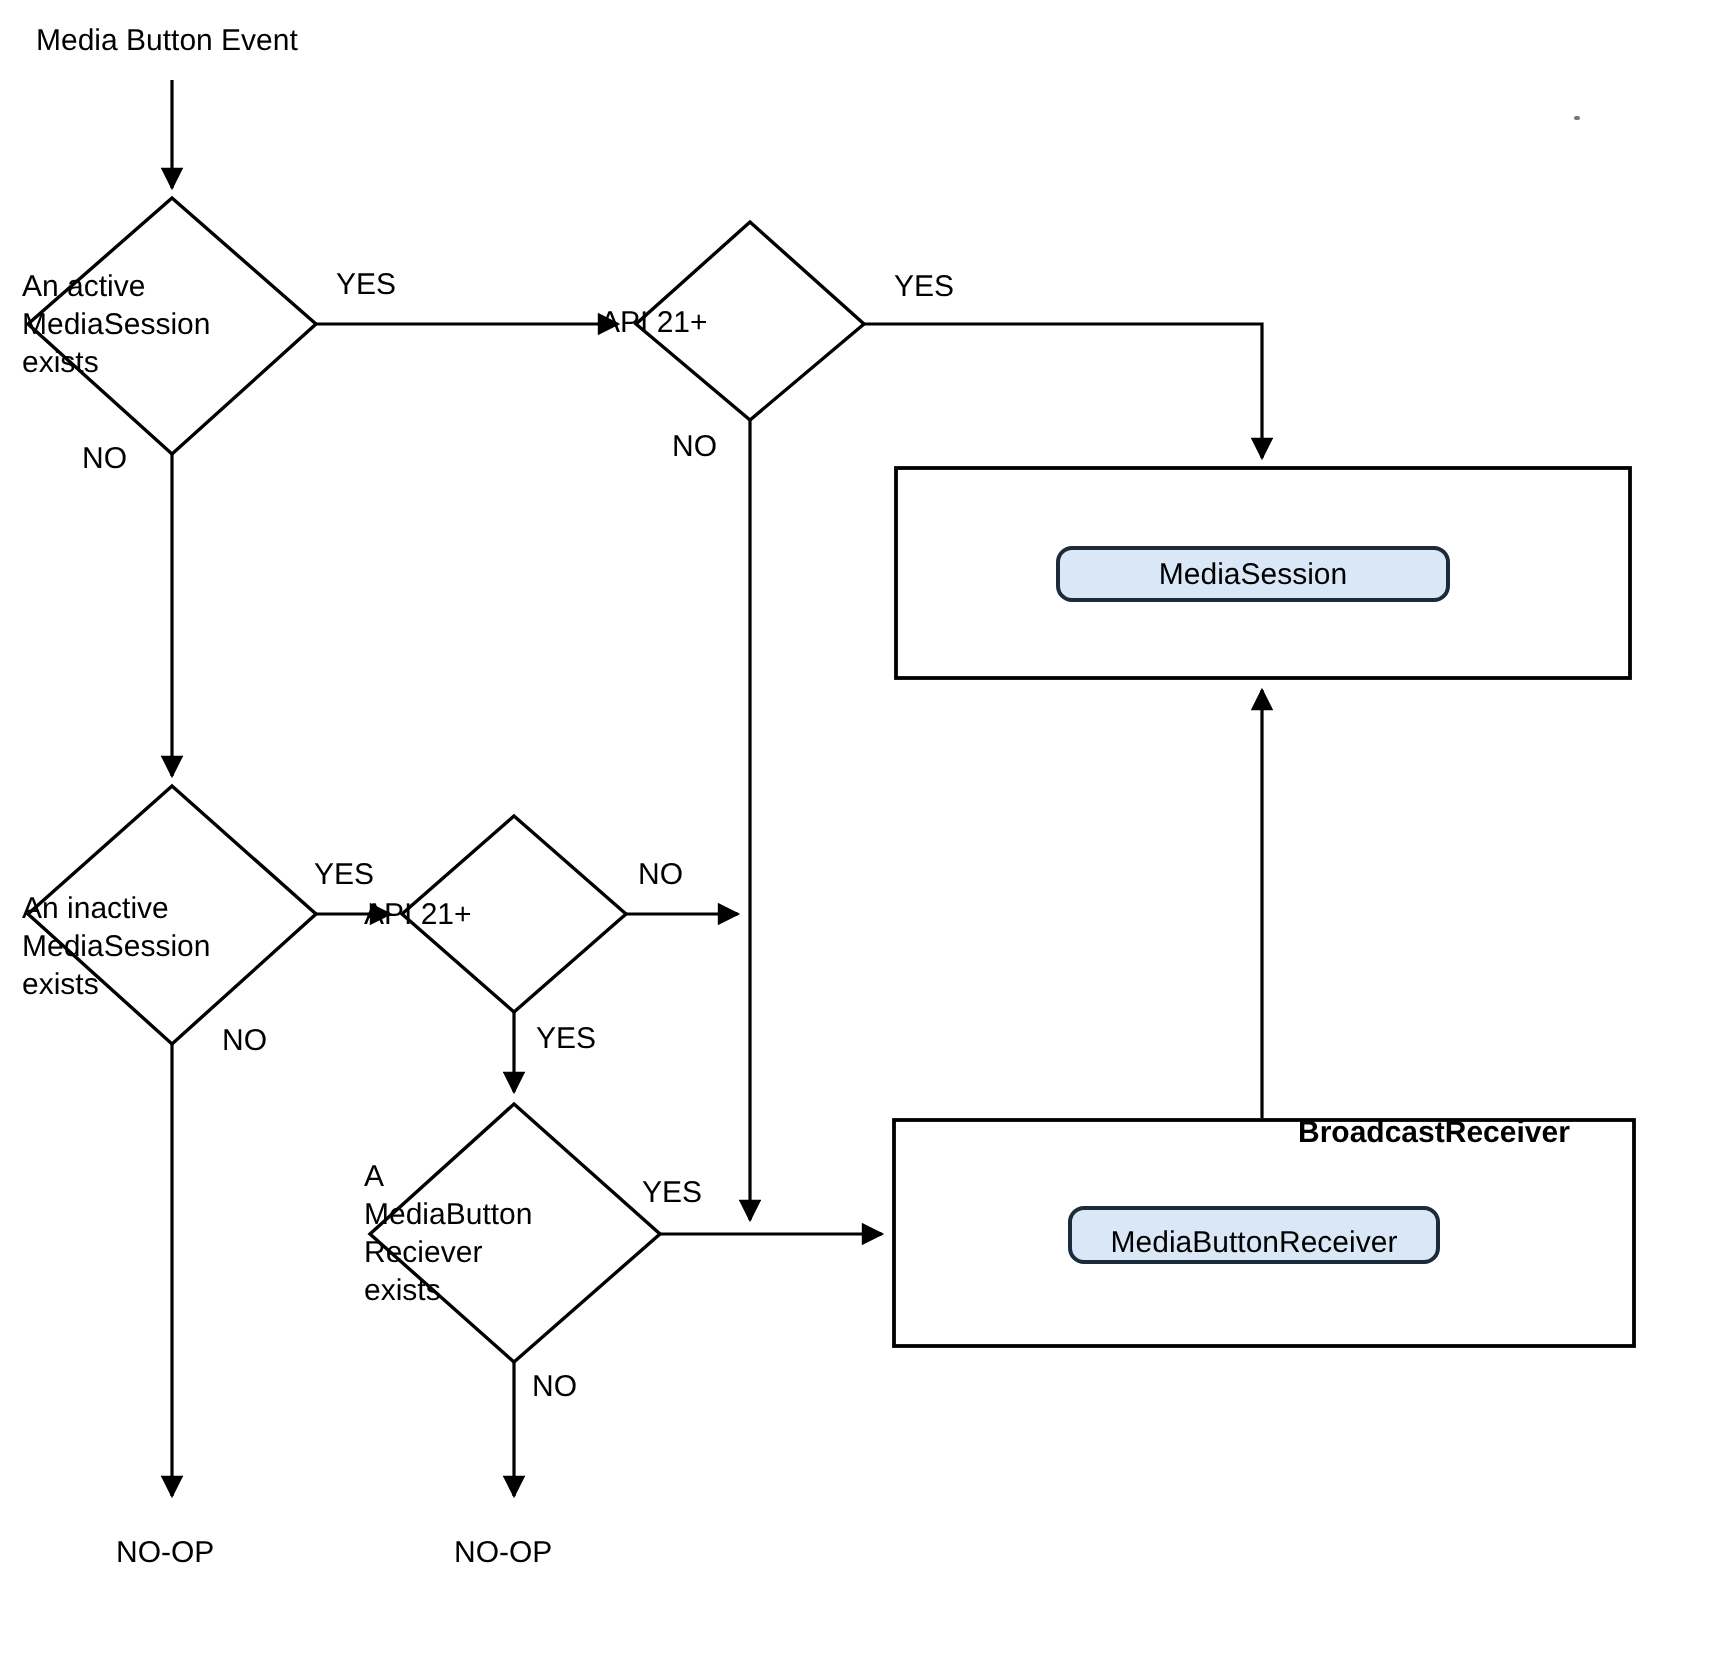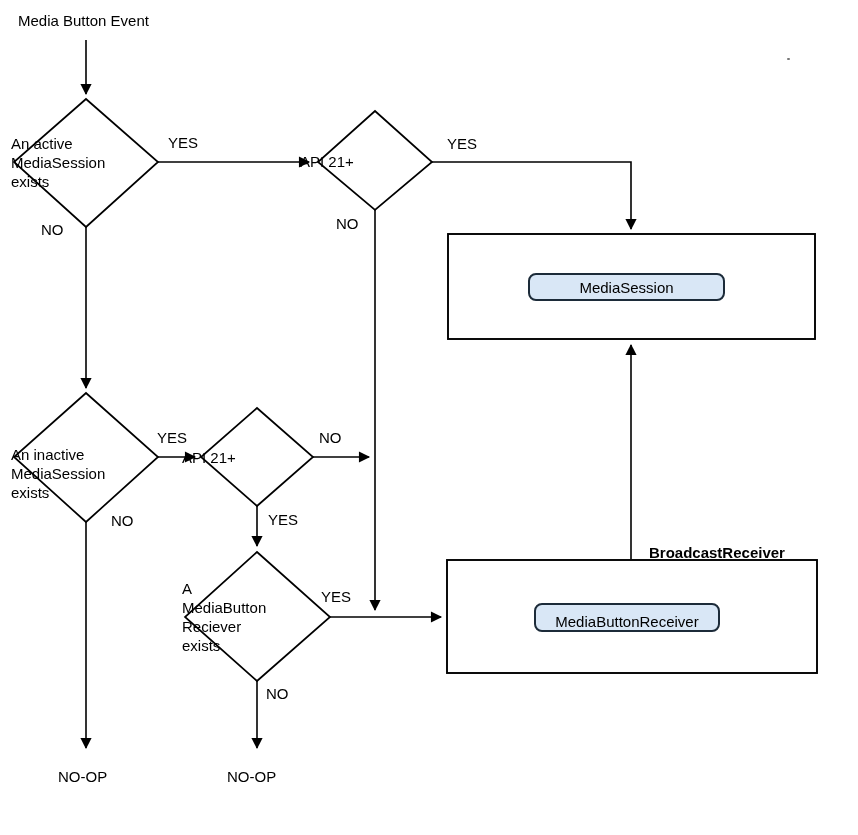--- a/index.html
+++ b/index.html
@@ -96,21 +96,21 @@
   <div class="txt" style="left:41px;top:220px;">NO</div>
   <div class="txt" style="left:447px;top:134px;">YES</div>
   <div class="txt" style="left:336px;top:214px;">NO</div>
   <div class="txt" style="left:157px;top:428px;">YES</div>
   <div class="txt" style="left:111px;top:511px;">NO</div>
   <div class="txt" style="left:319px;top:428px;">NO</div>
   <div class="txt" style="left:268px;top:510px;">YES</div>
   <div class="txt" style="left:321px;top:587px;">YES</div>
   <div class="txt" style="left:266px;top:684px;">NO</div>
 
-  <div class="txt bold" style="left:649px;top:543px;">BroadcastReceiver</div>
+  <div class="txt bold" style="left:649px;top:557px;">BroadcastReceiver</div>
 
   <div class="pill" style="left:528px;top:273px;width:197px;height:28px;">
     <span>MediaSession</span>
   </div>
   <div class="pill" style="left:534px;top:603px;width:186px;height:29px;align-items:flex-end;">
     <span>MediaButtonReceiver</span>
   </div>
 
   <div class="txt center" style="left:58px;top:767px;width:60px;">NO-OP</div>
   <div class="txt center" style="left:227px;top:767px;width:60px;">NO-OP</div>

